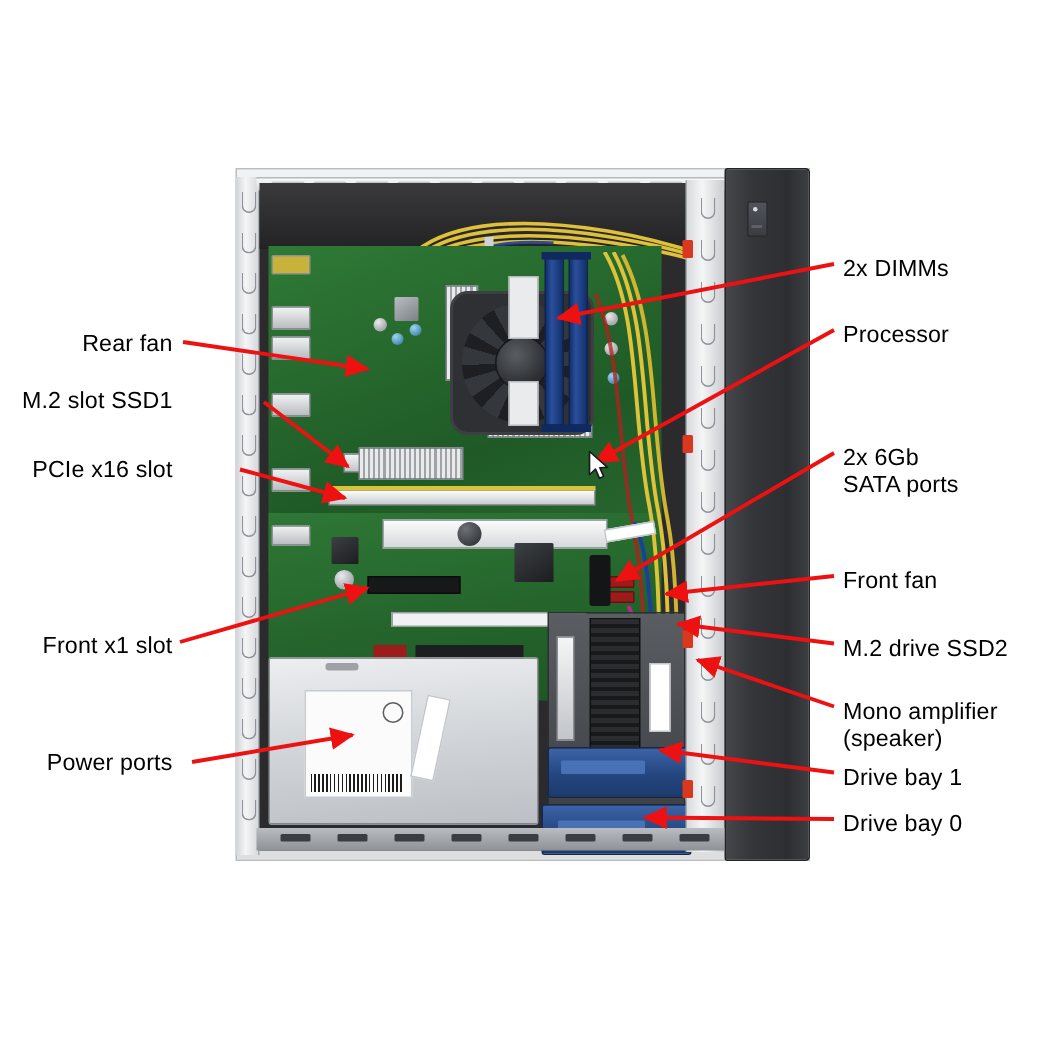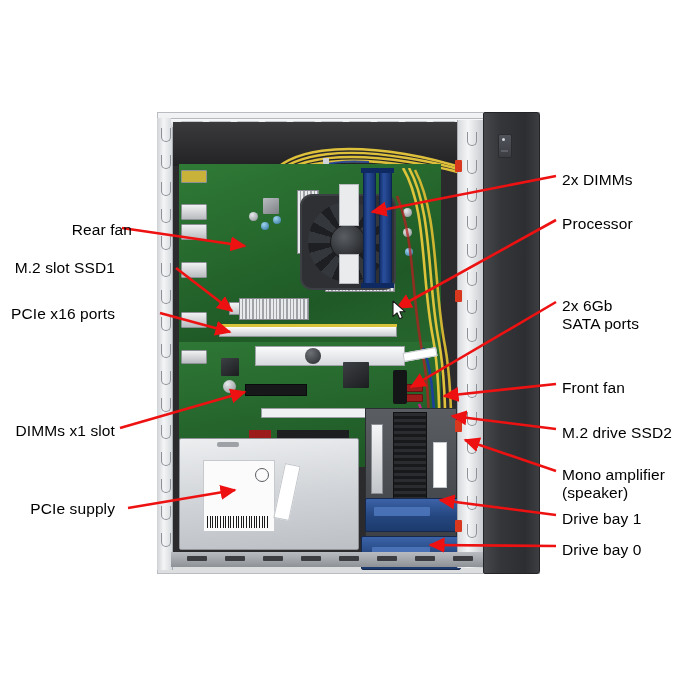--- a/index.html
+++ b/index.html
@@ -405,25 +405,25 @@
         <line x1="556" y1="515" x2="440" y2="500" marker-end="url(#ah)"></line>
         <line x1="556" y1="546" x2="430" y2="545" marker-end="url(#ah)"></line>
       </g>
   </svg>
 
   <svg id="cursor" viewBox="0 0 16 22" style="left: 392px; top: 300px;">
     <path d="M1,1 L1,16.5 L5,12.8 L7.6,18.8 L10.4,17.6 L7.9,11.8 L13,11.6 z" fill="#ffffff" stroke="#1a1a1a" stroke-width="1.1" stroke-linejoin="round"></path>
   </svg>
 
   <div id="labels">
-      <div class="callout right" style="left: 0px; top: 221px; width: 115px; text-align: right; margin-left: 17px;">Rear fan</div>
+      <div class="callout right" style="left: 0px; top: 221px; width: 115px; text-align: right;">Rear fan</div>
       <div class="callout right" style="left: 0px; top: 259px; width: 115px; text-align: right;">M.2 slot SSD1</div>
-      <div class="callout right" style="left: 0px; top: 305px; width: 115px; text-align: right;">PCIe x16 ports</div>
-      <div class="callout right" style="left: 0px; top: 422px; width: 115px; text-align: right;">DIMMs x1 slot</div>
-      <div class="callout right" style="left: 0px; top: 500px; width: 115px; text-align: right;">PCIe supply</div>
+      <div class="callout right" style="left: 0px; top: 305px; width: 115px; text-align: right;">PCIe x16 slot</div>
+      <div class="callout right" style="left: 0px; top: 422px; width: 115px; text-align: right;">Front x1 slot</div>
+      <div class="callout right" style="left: 0px; top: 500px; width: 115px; text-align: right;">Power ports</div>
       <div class="callout left" style="left: 562px; top: 171px; width: 150px; text-align: left;">2x DIMMs</div>
       <div class="callout left" style="left: 562px; top: 215px; width: 150px; text-align: left;">Processor</div>
       <div class="callout left" style="left: 562px; top: 297px; width: 150px; text-align: left;">2x 6Gb
 SATA ports</div>
       <div class="callout left" style="left: 562px; top: 379px; width: 150px; text-align: left;">Front fan</div>
       <div class="callout left" style="left: 562px; top: 424px; width: 150px; text-align: left;">M.2 drive SSD2</div>
       <div class="callout left" style="left: 562px; top: 466px; width: 150px; text-align: left;">Mono amplifier
 (speaker)</div>
       <div class="callout left" style="left: 562px; top: 510px; width: 150px; text-align: left;">Drive bay 1</div>
       <div class="callout left" style="left: 562px; top: 541px; width: 150px; text-align: left;">Drive bay 0</div>

